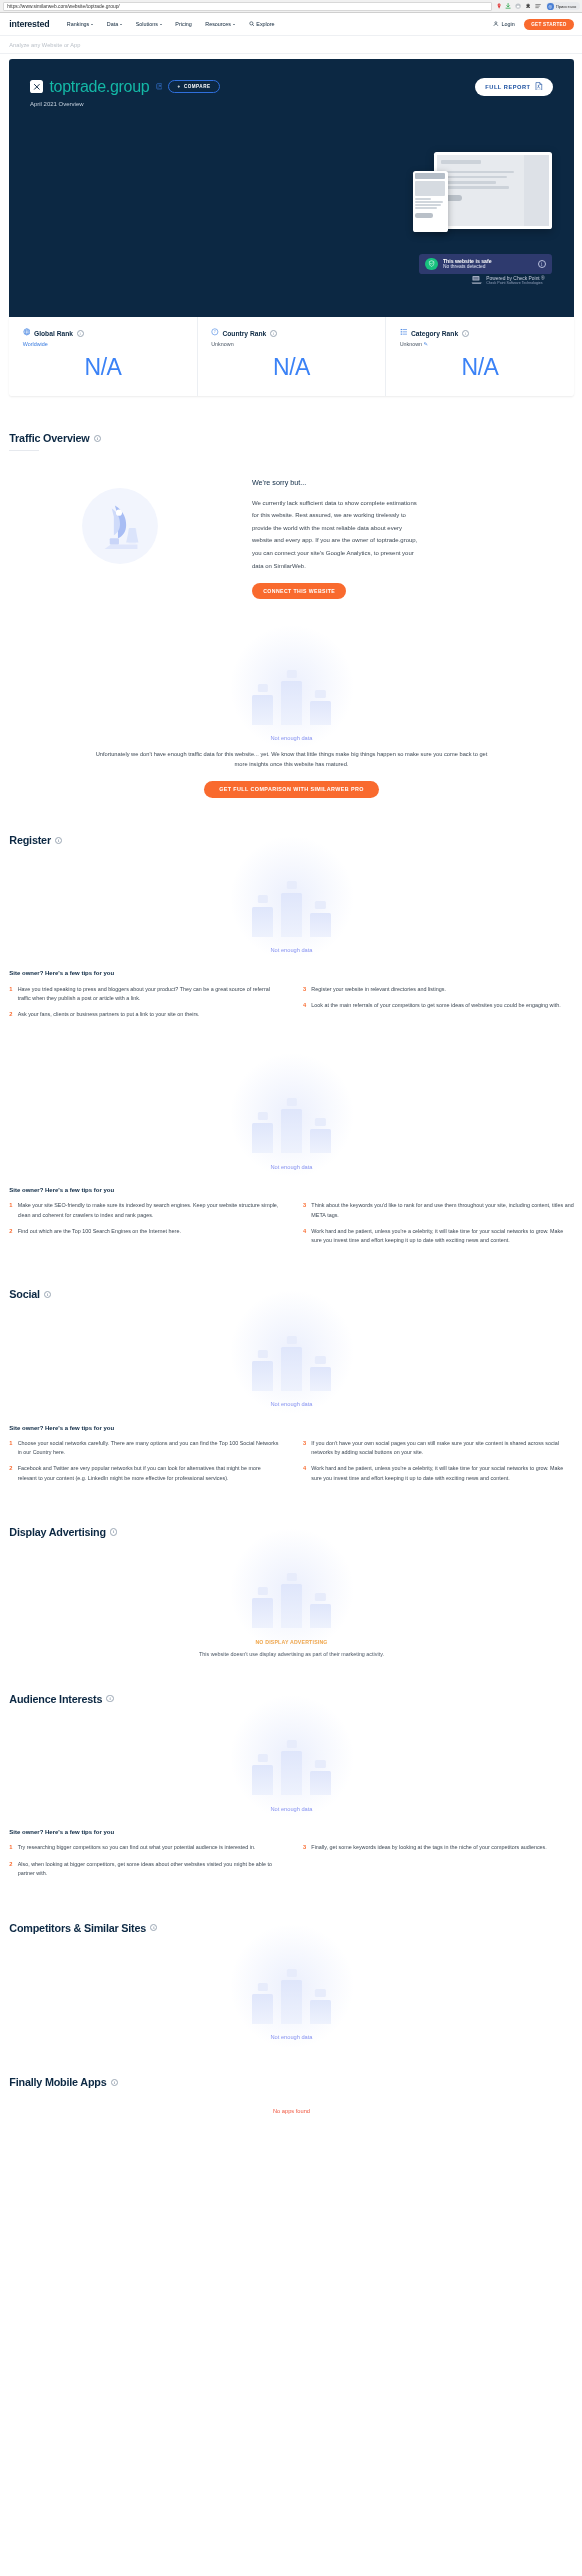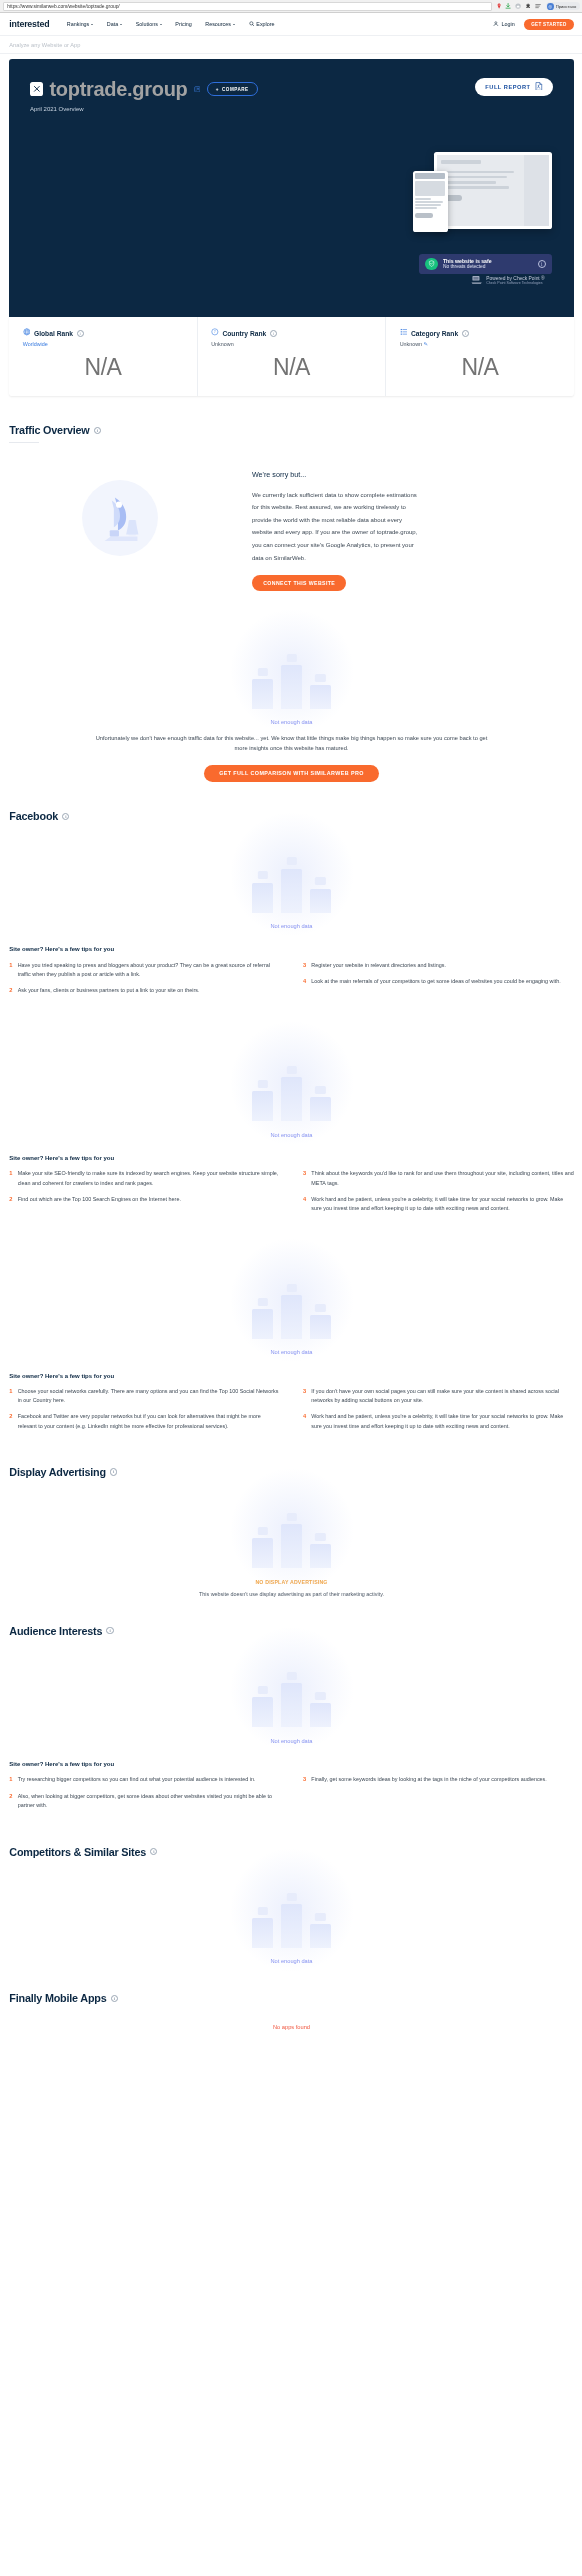--- a/index.html
+++ b/index.html
@@ -27,21 +27,21 @@
 
   
   .search-strip{height:17.5px;display:flex;align-items:center;padding:0 9.3px;border-bottom:0.5px solid #eef0f3;background:#fff;}
   .search-strip .ph{font-size:5.7px;color:#b9bfc7;}
 
   
   .hero{position:relative;margin:5.2px 9.3px 0 9.3px;background:#0c2843;border-radius:3.1px 3.1px 0 0;height:258px;overflow:hidden;}
   .hero-inner{padding:18.5px 20.6px;position:relative;z-index:3;}
   .site-title-row{display:flex;align-items:center;gap:6.2px;}
   .favicon{width:13.4px;height:13.4px;background:#fff;border-radius:2.6px;display:flex;align-items:center;justify-content:center;}
-  .site-title{font-size:20px;font-weight:700;color:#a3a3a3;letter-spacing:-0.3px;}
+  .site-title{font-size:16px;font-weight:400;color:#14b8a6;letter-spacing:-0.3px;}
   .ext-link{color:#3b7de0;display:inline-flex;}
   .compare-btn{border:0.8px solid #2f6fdc;border-radius:9.3px;color:#fff;background:transparent;padding:3.1px 8.2px;font-size:4.6px;font-weight:700;letter-spacing:0.5px;display:flex;align-items:center;gap:3.1px;cursor:pointer;}
   .overview-date{font-size:6px;color:#c8d3e0;margin-top:5.2px;}
   .full-report{position:absolute;right:20.6px;top:18.5px;background:#fff;border-radius:10.3px;padding:4.1px 10.3px;display:flex;align-items:center;gap:4.6px;font-size:5.7px;font-weight:700;letter-spacing:0.5px;color:#1a4fa0;cursor:pointer;z-index:4;}
 
   .preview-wrap{position:absolute;right:21.6px;top:93px;z-index:2;}
   .pv-desktop{width:118px;height:77px;background:#fff;border-radius:2.6px;padding:3.1px;box-shadow:0 2.1px 8.2px rgba(0,0,0,.25);}
   .pv-screen{width:100%;height:100%;background:#e7eaee;display:flex;}
   .pv-main{flex:1;padding:5.2px 4.1px;}
   .pv-side{width:25px;background:#dde1e7;}
@@ -62,25 +62,25 @@
 
   
   .ranks{margin:0 9.3px;background:#fff;border-radius:0 0 3.1px 3.1px;display:flex;box-shadow:0 0.5px 2.1px rgba(0,0,0,.08);}
   .rank-card{flex:1;padding:11.3px 13.4px 15.5px 13.4px;border-right:0.5px solid #eceff3;}
   .rank-card:last-child{border-right:none;}
   .rank-head{display:flex;align-items:center;gap:3.6px;}
   .rank-label{font-size:6.7px;font-weight:700;color:#0c2843;}
   .info-c{width:7.2px;height:7.2px;border-radius:50%;border:0.5px solid #9aa6b4;color:#9aa6b4;font-size:4.6px;display:flex;align-items:center;justify-content:center;font-family:"Liberation Serif",serif;}
   .rank-sub{font-size:5.4px;margin-top:2.6px;color:#4a5664;}
   .rank-sub.link{color:#3b7de0;}
-  .rank-val{font-size:23px;font-weight:300;color:#737373;text-align:center;margin-top:7.2px;letter-spacing:-0.5px;}
+  .rank-val{font-size:23px;font-weight:300;color:#3b82f6;text-align:center;margin-top:7.2px;letter-spacing:-0.5px;}
   .pencil{color:#3b7de0;}
 
   
-  .section{margin:0 9.3px;padding-top:28px;}
+  .section{margin:0 9.3px;padding-top:36px;}
   .sec-title{font-size:10.8px;font-weight:700;color:#0c2843;display:flex;align-items:center;gap:4.1px;letter-spacing:-0.2px;}
   .underline{width:30px;height:1px;background:#e6e9ee;margin-top:5.2px;}
 
   .two-col{display:flex;gap:20.6px;margin-top:21.6px;align-items:flex-start;}
   .col-illus{width:222px;display:flex;justify-content:center;align-items:center;height:108px;}
   .col-text{flex:1;padding-top:6.2px;}
   .sorry-h{font-size:7.2px;font-weight:400;color:#0c2843;margin-bottom:9.3px;}
   .sorry-p{font-size:6px;line-height:2.1;color:#3d4854;max-width:170px;}
   .connect-btn{margin-top:11.3px;background:#f96a2e;color:#fff;border:none;border-radius:10.3px;padding:4.6px 11.3px;font-size:5.2px;font-weight:700;letter-spacing:0.4px;cursor:pointer;}
 
@@ -369,21 +369,21 @@
         </div>
     </div>
     <div class="ned">Not enough data</div>
     <div class="ned-para">Unfortunately we don't have enough traffic data for this website... yet. We know that little things make big things happen so make sure you come back to get more insights once this website has matured.</div>
     <button class="big-orange">GET FULL COMPARISON WITH SIMILARWEB PRO</button>
   </div>
 </div>
 
 <div class="section">
   <div class="sec-title">
-    <span>Facebook</span>
+    <span>Register</span>
     <span class="info-c">i</span>
   </div>
   <div class="empty-block">
     <div class="bars-illus">
       <span class="glow"></span>
       <div class="bar" style="height:30px">
           <i></i>
         </div>
       <div class="bar" style="height:44px">
           <i></i>
@@ -454,20 +454,24 @@
         </div>
       <div class="tip">
           <span class="tip-n">4</span>
           <span class="tip-t">Work hard and be patient, unless you're a celebrity, it will take time for your social networks to grow. Make sure you invest time and effort keeping it up to date with exciting news and content.</span>
         </div>
     </div>
   </div>
 </div>
 
 <div class="section">
+  <div class="sec-title">
+    <span>Social</span>
+    <span class="info-c">i</span>
+  </div>
   <div class="empty-block">
     <div class="bars-illus">
       <span class="glow"></span>
       <div class="bar" style="height:30px">
           <i></i>
         </div>
       <div class="bar" style="height:44px">
           <i></i>
         </div>
       <div class="bar" style="height:24px">

